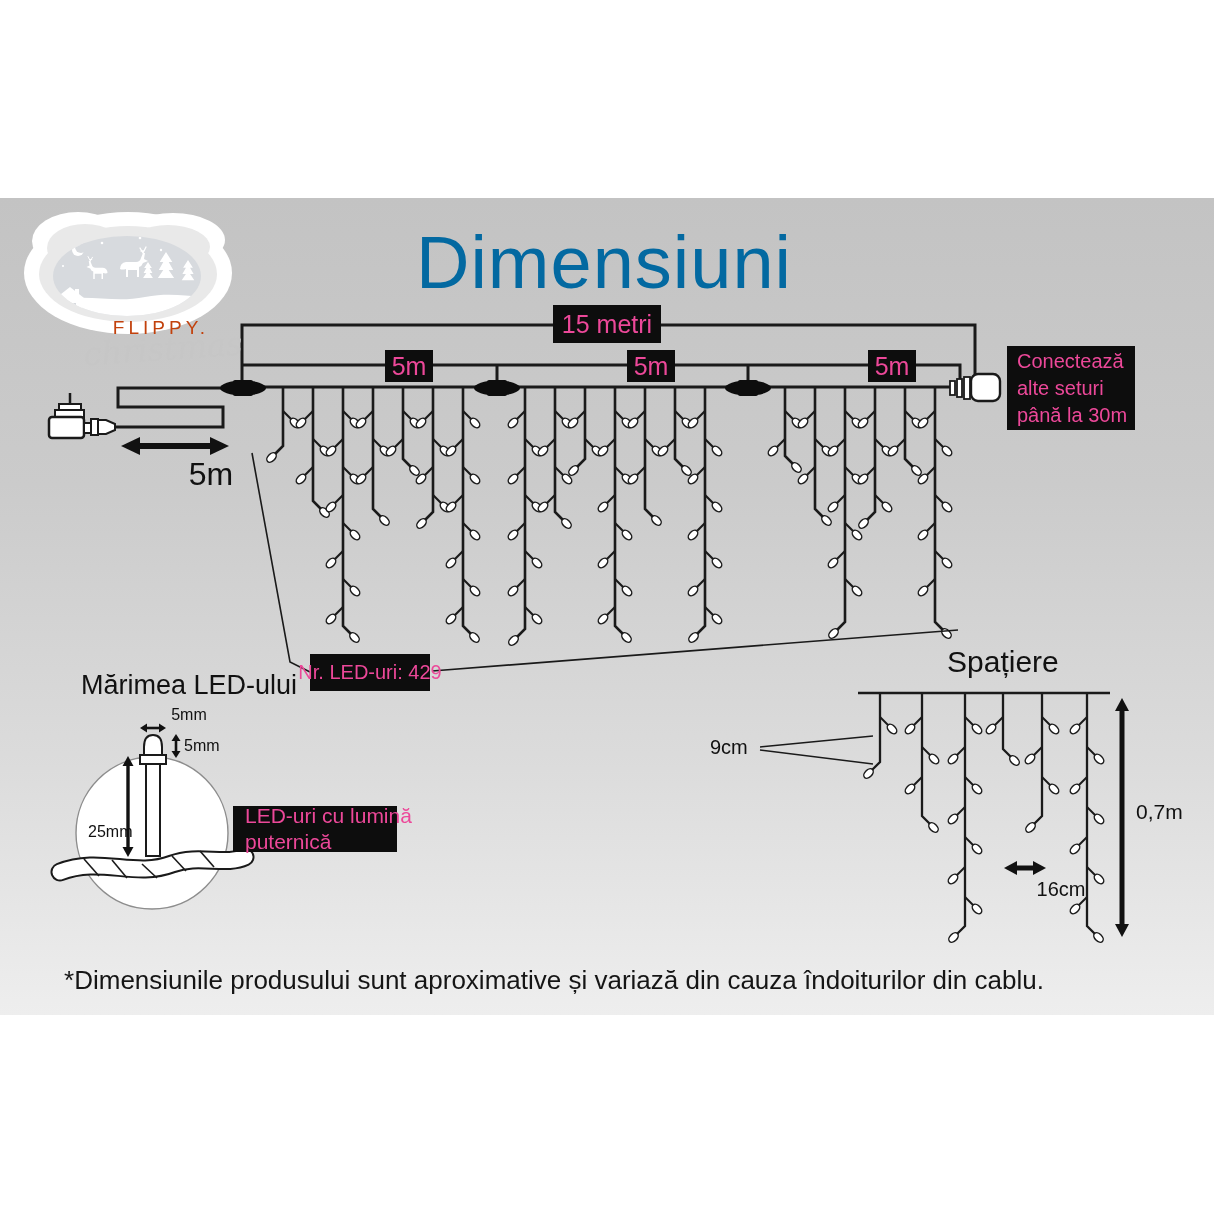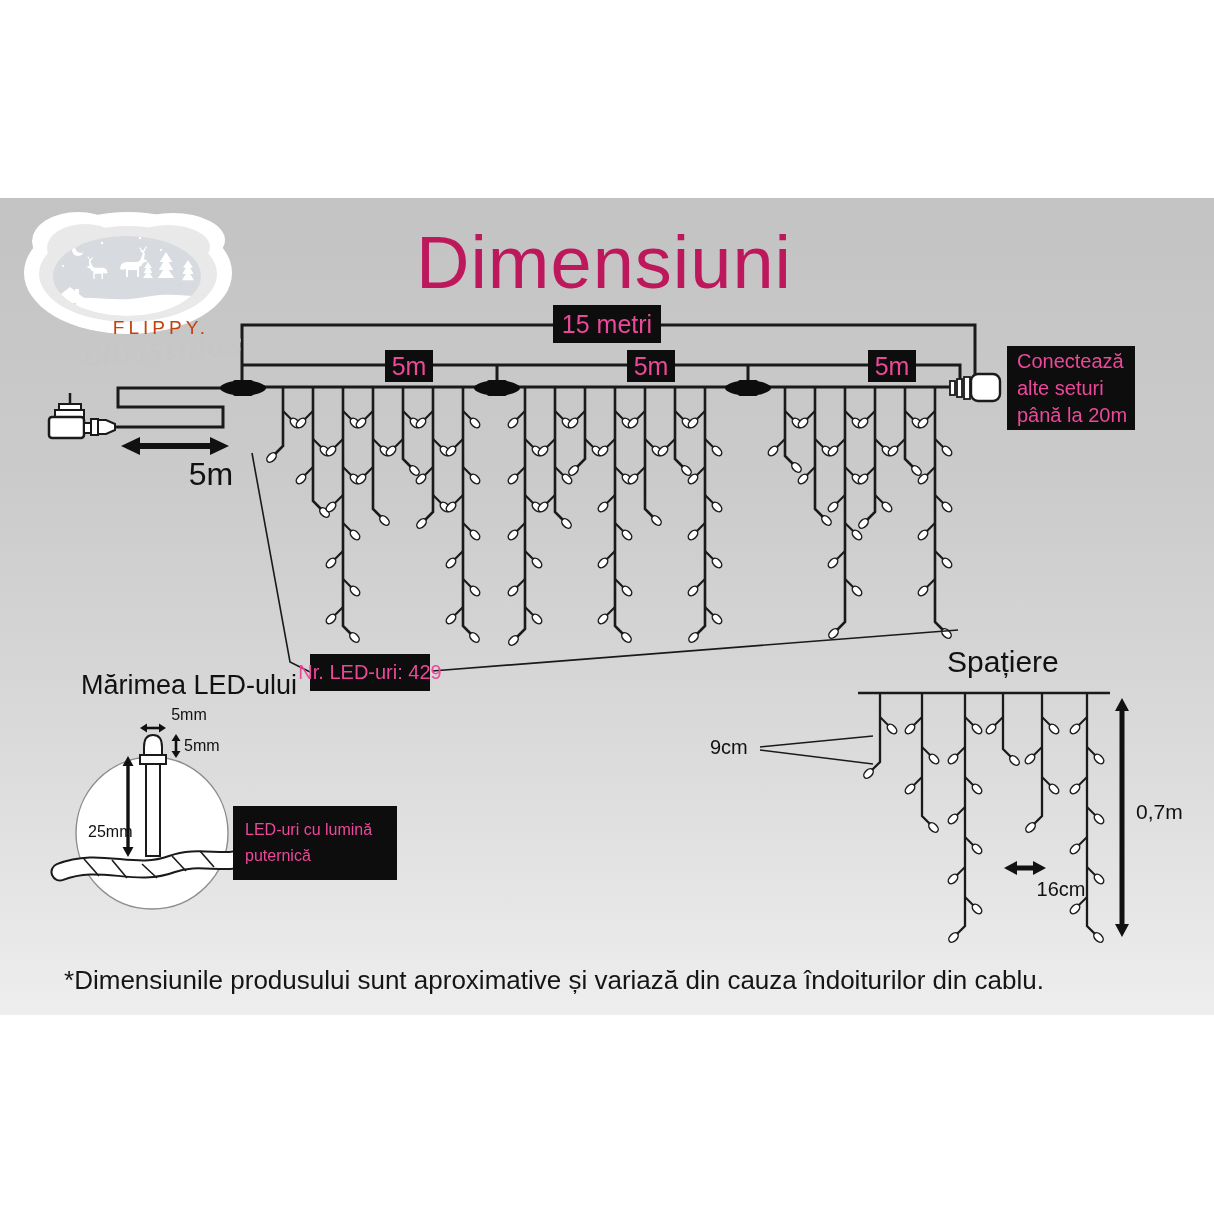--- a/index.html
+++ b/index.html
@@ -2,21 +2,21 @@
 <html><head>
 <meta charset="utf-8">
 <style>
   html,body{margin:0;padding:0;background:#ffffff;}
   #stage{position:relative;width:1214px;height:1214px;background:#ffffff;overflow:hidden;
          font-family:"Liberation Sans",sans-serif;color:#1a1a1a;}
   .band{position:absolute;left:0;top:198px;width:1214px;height:817px;
         background:linear-gradient(180deg,#c3c3c3 0%,#cbcbcb 35%,#dcdcdc 70%,#eeeeee 100%);}
   #art{position:absolute;left:0;top:0;}
   .abs{position:absolute;}
-  .title{font-size:74px;letter-spacing:1px;color:#be185d;white-space:nowrap;
+  .title{font-size:74px;letter-spacing:1px;color:#0369a1;white-space:nowrap;
          transform:translateX(-50%);}
   .blackbox{background:#0d0d0d;color:#ec4899;display:flex;align-items:center;justify-content:center;
             white-space:nowrap;}
   .blackbox.multiline{flex-direction:column;align-items:flex-start;justify-content:center;}
   .measure-label{color:#111;white-space:nowrap;}
   .center-x{transform:translateX(-50%);margin-left:36px;}
   .logo-flippy{font-size:19px;letter-spacing:4px;color:#c2410c;transform:translateX(-50%);}
   .logo-christmas{font-family:"DejaVu Serif",serif;font-style:italic;font-size:32px;
                   color:#c6c6c6;transform:translateX(-50%) rotate(-4deg);}
   .footer{width:1108px;text-align:center;font-size:26px;color:#151515;}
@@ -542,33 +542,33 @@
 
   <div class="abs blackbox" style="left:553px;top:305px;width:108px;height:38px;font-size:25px;">15 metri</div>
 
   <div class="abs blackbox center-x" style="left:373px;top:350px;width:48px;height:32px;font-size:25px;">5m</div>
   <div class="abs blackbox center-x" style="left:615px;top:350px;width:48px;height:32px;font-size:25px;">5m</div>
   <div class="abs blackbox center-x" style="left:856px;top:350px;width:48px;height:32px;font-size:25px;">5m</div>
 
   <div class="abs blackbox multiline" style="left:1007px;top:346px;width:128px;height:84px;padding:6px 10px;font-size:20px;line-height:27px;box-sizing:border-box;">
     <span>Conectează</span>
     <span>alte seturi</span>
-    <span>până la 20m</span>
+    <span>până la 30m</span>
   </div>
 
   <div class="abs blackbox" style="left:310px;top:654px;width:120px;height:37px;font-size:20px;">Nr. LED-uri: 429</div>
 
   <div class="abs measure-label center-x" style="left:175px;top:456px;font-size:32px;">5m</div>
 
   <div class="abs measure-label" style="left:57px;top:670px;font-size:27px;margin-left:24px;">Mărimea LED-ului</div>
   <div class="abs measure-label center-x" style="left:153px;top:706px;font-size:16px;">5mm</div>
   <div class="abs measure-label" style="left:184px;top:737px;font-size:16px;">5mm</div>
   <div class="abs measure-label" style="left:88px;top:799px;font-size:16px;margin-top:24px;">25mm</div>
 
-  <div class="abs blackbox multiline" style="left:233px;top:806px;width:164px;height:74px;padding:4px 12px;font-size:16px;line-height:26px;box-sizing:border-box;">
+  <div class="abs blackbox multiline" style="left:233px;top:806px;width:164px;height:46px;padding:4px 12px;font-size:21px;line-height:26px;box-sizing:border-box;">
     <span>LED-uri cu lumină</span>
     <span>puternică</span>
   </div>
 
   <div class="abs measure-label" style="left:947px;top:645px;font-size:30px;">Spațiere</div>
   <div class="abs measure-label" style="left:710px;top:736px;font-size:20px;">9cm</div>
   <div class="abs measure-label center-x" style="left:1025px;top:878px;font-size:20px;">16cm</div>
   <div class="abs measure-label" style="left:1136px;top:800px;font-size:21px;">0,7m</div>
 
   <div class="abs footer" style="left:0;top:965px;">*Dimensiunile produsului sunt aproximative și variază din cauza îndoiturilor din cablu.</div>

